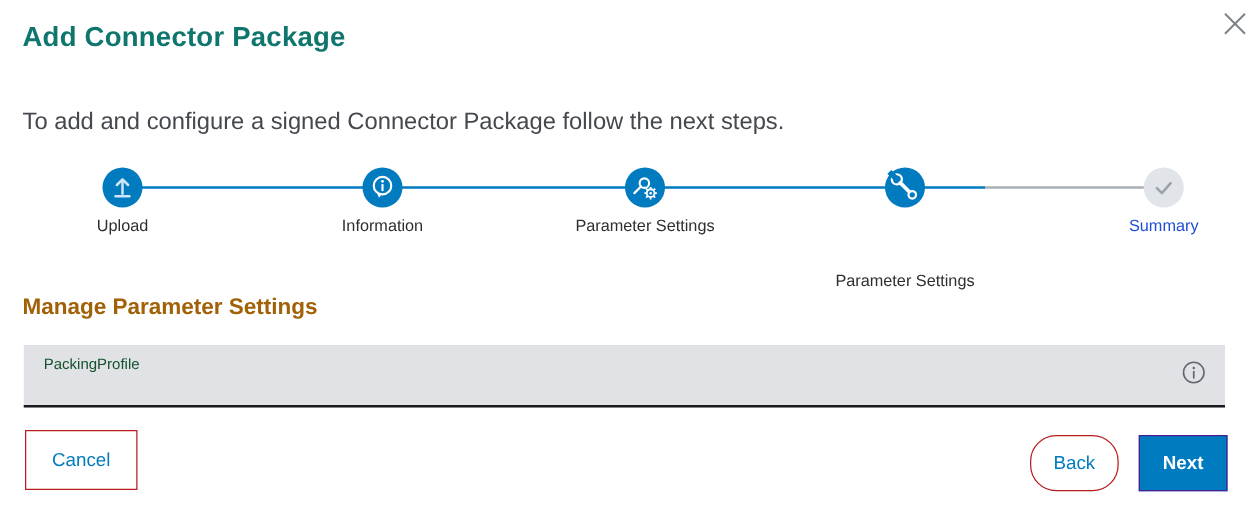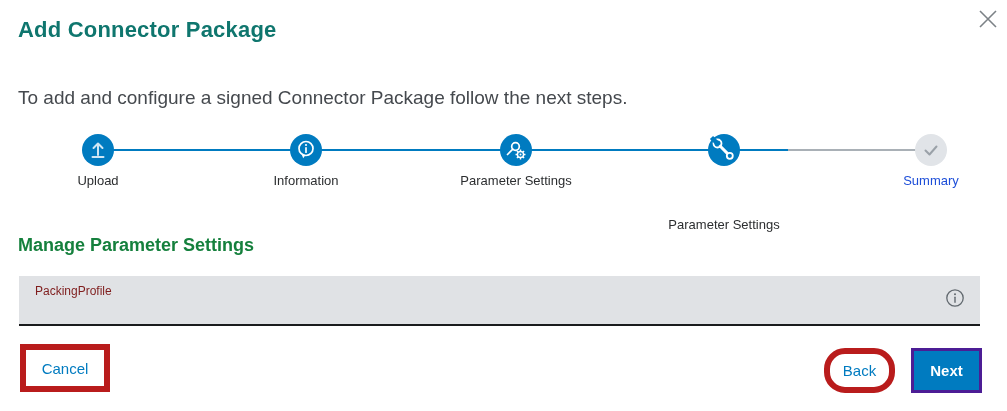--- a/index.html
+++ b/index.html
@@ -21,35 +21,35 @@
     background:#007bc0; display:flex; align-items:center; justify-content:center; cursor:pointer;
   }
   .step-circle.inactive { background:#e1e4e8; cursor:default; }
   .c0 { left:66px; } .c1 { left:274px; } .c2 { left:484px; } .c3 { left:692px; } .c4 { left:899px; }
   .step-label {
     position:absolute; top:55px; transform:translateX(-50%);
     font-size:13px; color:#2c2e30; white-space:nowrap;
   }
   .l0 { left:82px; } .l1 { left:290px; } .l2 { left:500px; } .l3 { left:708px;margin-top:44px; } .l4 { left:915px; color:#1d4ed8; }
 
-  .section-heading { position:absolute; left:18px; top:235px; font-size:18px; font-weight:bold; color:#15803d; }
+  .section-heading { position:absolute; left:18px; top:235px; font-size:18px; font-weight:bold; color:#a16207; }
 
   .panel {
     position:absolute; left:19px; top:276px; width:961px; height:50px;
     background:#e0e2e5; border-bottom:2px solid #1a1b1d; cursor:pointer;
   }
-  .panel-label { position:absolute; left:16px; top:8px; font-size:12px; color:#7f1d1d; }
+  .panel-label { position:absolute; left:16px; top:8px; font-size:12px; color:#14532d; }
   .panel-info { position:absolute; right:15px; top:12px; width:20px; height:20px; cursor:pointer; }
 
   .btn { position:absolute; display:flex; align-items:center; justify-content:center;
          font-family:"Liberation Sans", sans-serif; font-size:15px; cursor:pointer; }
-  .btn-outline { background:#ffffff; border:6px solid #b91c1c; color:#007bc0; }
+  .btn-outline { background:#ffffff; border:1px solid #b91c1c; color:#007bc0; }
   .btn-cancel { left:20px; top:344px; width:90px; height:48px; }
   .btn-back { left:824px; top:348px; width:71px; height:45px;border-radius:21px; }
-  .btn-next { left:911px; top:348px; width:71px; height:45px; background:#007bc0; border:3px solid #4c1d95; color:#ffffff; font-weight:bold; }
+  .btn-next { left:911px; top:348px; width:71px; height:45px; background:#007bc0; border:1px solid #4c1d95; color:#ffffff; font-weight:bold; }
 </style>
 </head>
 <body>
 
 <div class="screen">
 
   <button class="close-btn">
     <svg width="18" height="18" viewBox="0 0 18 18">
       <path d="M1 1 L17 17 M17 1 L1 17" stroke="#7c8287" stroke-width="1.6" fill="none"></path>
     </svg>

